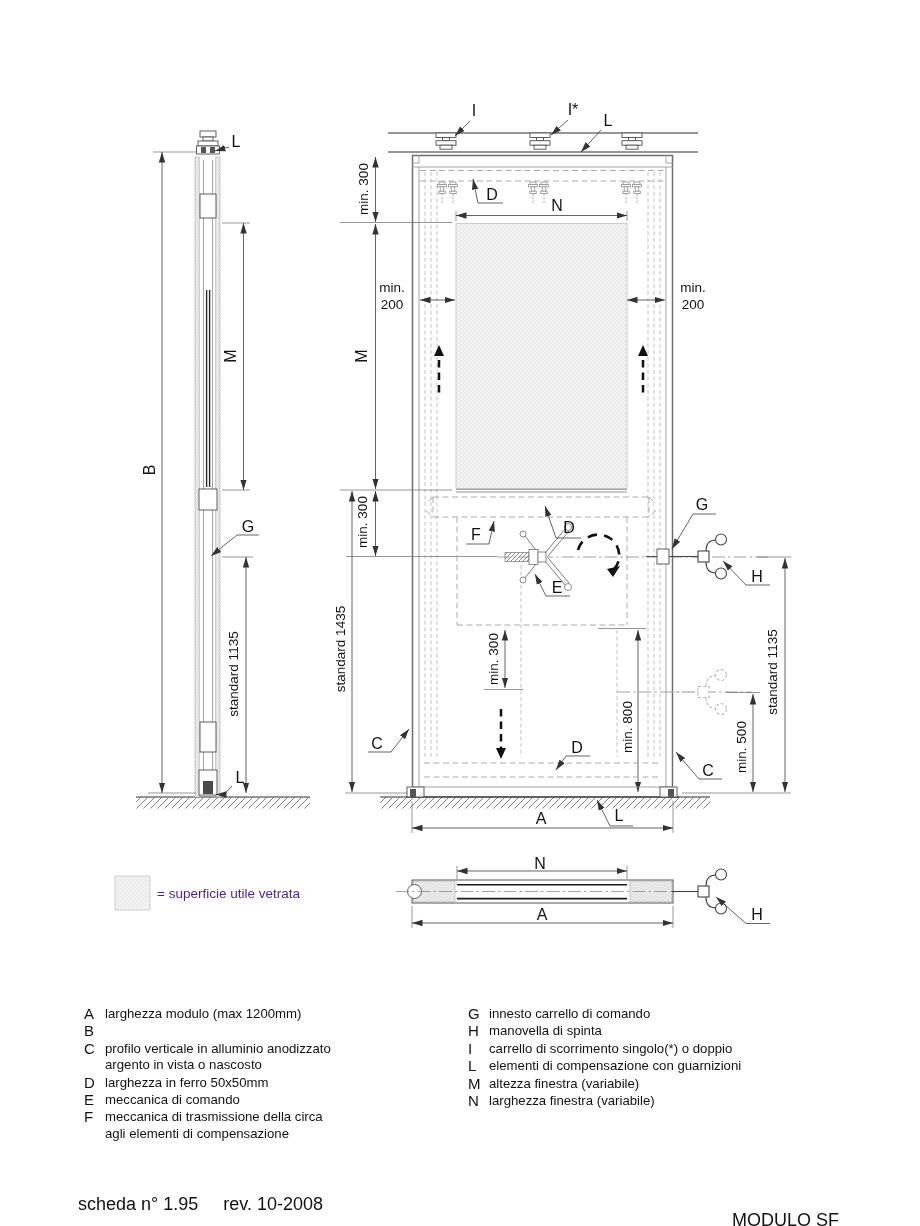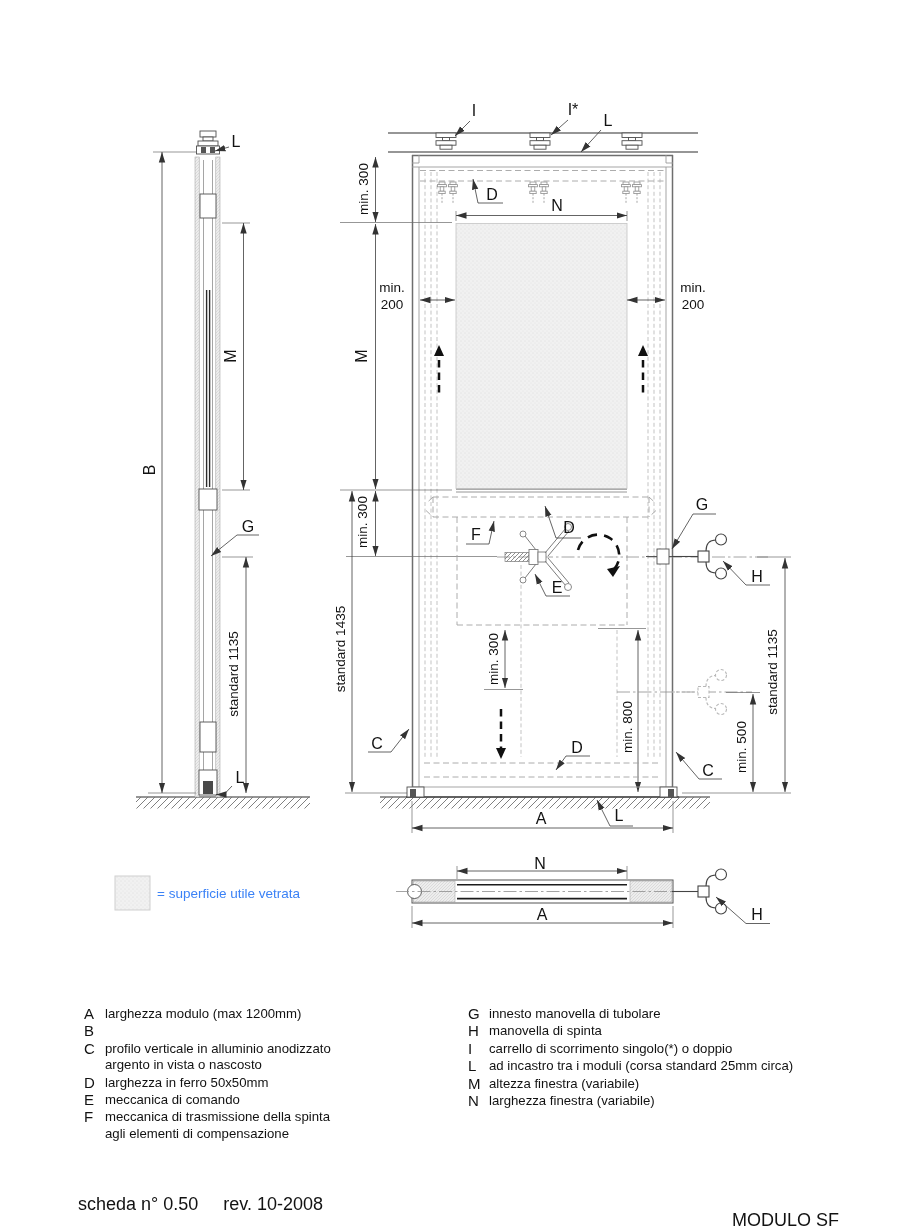--- a/index.html
+++ b/index.html
@@ -7,21 +7,21 @@
          font-family:"Liberation Sans",sans-serif;color:#121212;}
   #draw{position:absolute;left:0;top:0;z-index:1;}
   
   .lab{position:absolute;z-index:3;transform:translate(-50%,-50%);font-size:16px;line-height:1;
        white-space:nowrap;color:#121212;}
   .dlab{position:absolute;z-index:3;transform:translate(-50%,-50%);font-size:13.5px;line-height:1.25;
         white-space:nowrap;color:#121212;text-align:center;}
   .vlab{position:absolute;z-index:3;transform:translate(-50%,-50%) rotate(-90deg);font-size:13.5px;
         line-height:1;white-space:nowrap;color:#121212;}
   .vlab.big{font-size:16px;}
-  .legsym{position:absolute;z-index:3;font-size:13.5px;color:#3b82f6;white-space:nowrap;}
+  .legsym{position:absolute;z-index:3;font-size:13.5px;color:#4c1d95;white-space:nowrap;}
   
   .legend-col{position:absolute;z-index:3;}
   .lrow{display:flex;align-items:flex-start;margin:0 0 1px 0;}
   .lkey{width:21px;flex:none;font-size:15px;line-height:16.4px;}
   .ltxt{font-size:13.2px;line-height:16.4px;}
   .lline{display:block;white-space:nowrap;}
   
   .footer{position:absolute;left:78px;top:1194px;z-index:3;font-size:18px;white-space:nowrap;}
   .footer .rev{margin-left:25px;}
   .product{position:absolute;left:732px;top:1194px;z-index:3;font-size:18px;white-space:nowrap;margin-top:16px;}
@@ -363,63 +363,63 @@
   </div>
   <div class="lrow">
     <span class="lkey">E</span>
     <span class="ltxt">
           <span class="lline">meccanica di comando</span>
         </span>
   </div>
   <div class="lrow">
     <span class="lkey">F</span>
     <span class="ltxt">
-      <span class="lline">meccanica di trasmissione della spinta</span>
+      <span class="lline">meccanica di trasmissione della circa</span>
       <span class="lline">agli elementi di compensazione</span>
     </span>
   </div>
 </div>
 
 <div class="legend-col" style="left:468px;top:1006px">
   <div class="lrow">
     <span class="lkey">G</span>
     <span class="ltxt">
-          <span class="lline">innesto manovella di tubolare</span>
+          <span class="lline">innesto carrello di comando</span>
         </span>
   </div>
   <div class="lrow">
     <span class="lkey">H</span>
     <span class="ltxt">
           <span class="lline">manovella di spinta</span>
         </span>
   </div>
   <div class="lrow">
     <span class="lkey">I</span>
     <span class="ltxt">
           <span class="lline">carrello di scorrimento singolo(*) o doppio</span>
         </span>
   </div>
   <div class="lrow">
     <span class="lkey">L</span>
     <span class="ltxt">
-      <span class="lline">ad incastro tra i moduli (corsa standard 25mm circa)</span>
+      <span class="lline">elementi di compensazione con guarnizioni</span>
     </span>
   </div>
   <div class="lrow">
     <span class="lkey">M</span>
     <span class="ltxt">
           <span class="lline">altezza finestra (variabile)</span>
         </span>
   </div>
   <div class="lrow">
     <span class="lkey">N</span>
     <span class="ltxt">
           <span class="lline">larghezza finestra (variabile)</span>
         </span>
   </div>
 </div>
 
 <div class="footer">
-  <span>scheda n° 0.50</span><span class="rev">rev. 10-2008</span>
+  <span>scheda n° 1.95</span><span class="rev">rev. 10-2008</span>
 </div>
 <div class="product">MODULO SF</div>
 
 </div>
 
 </body></html>

